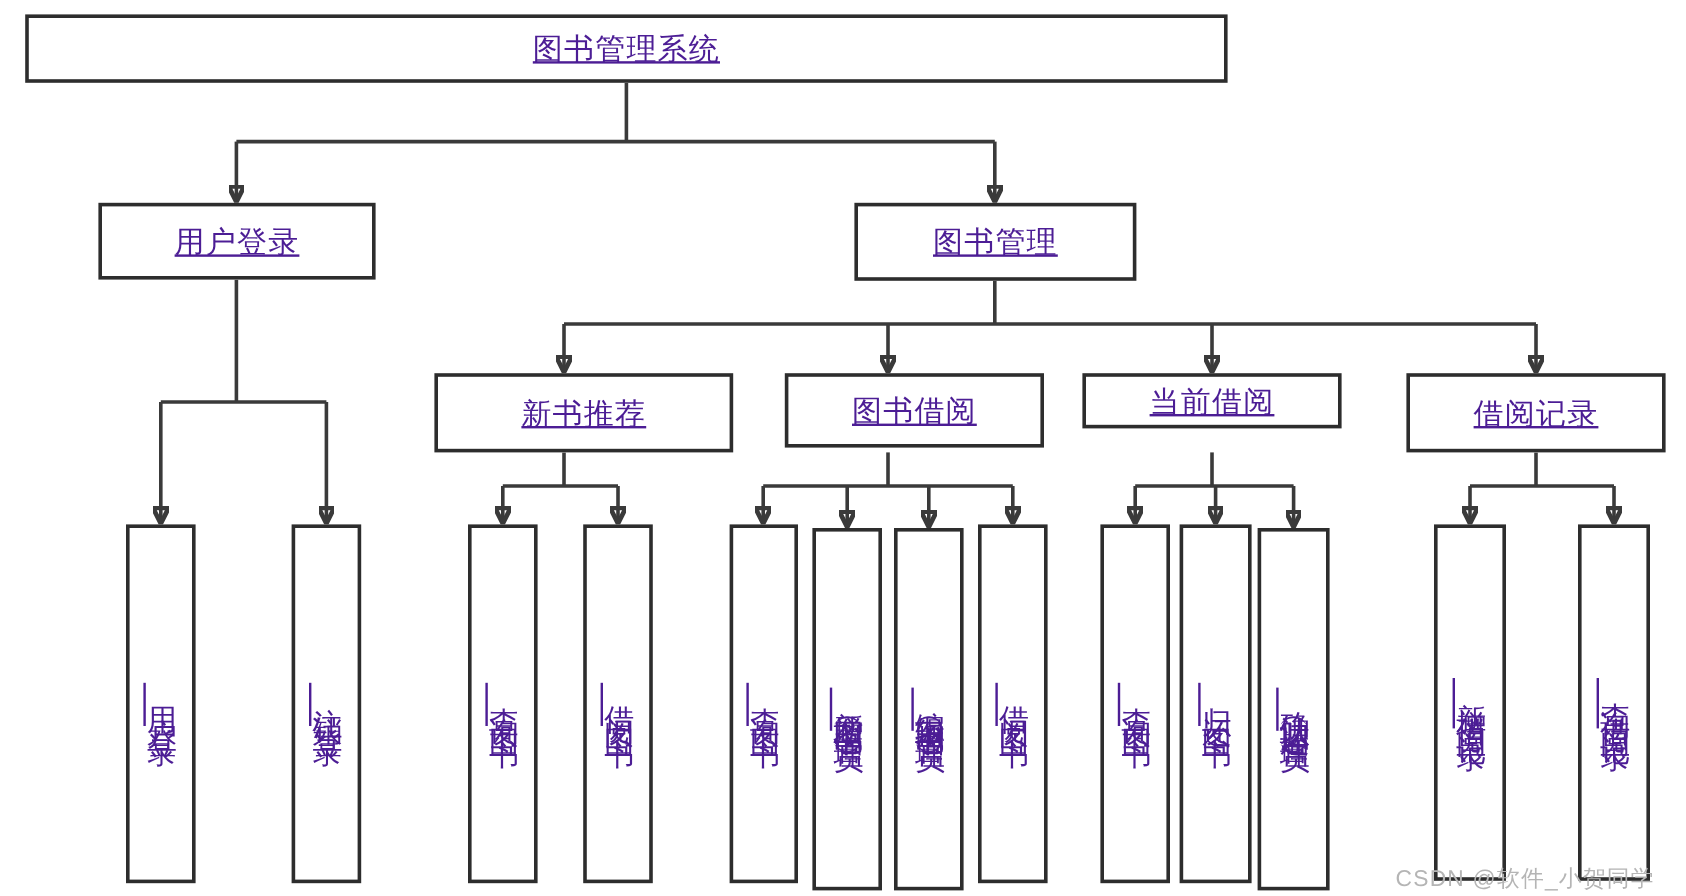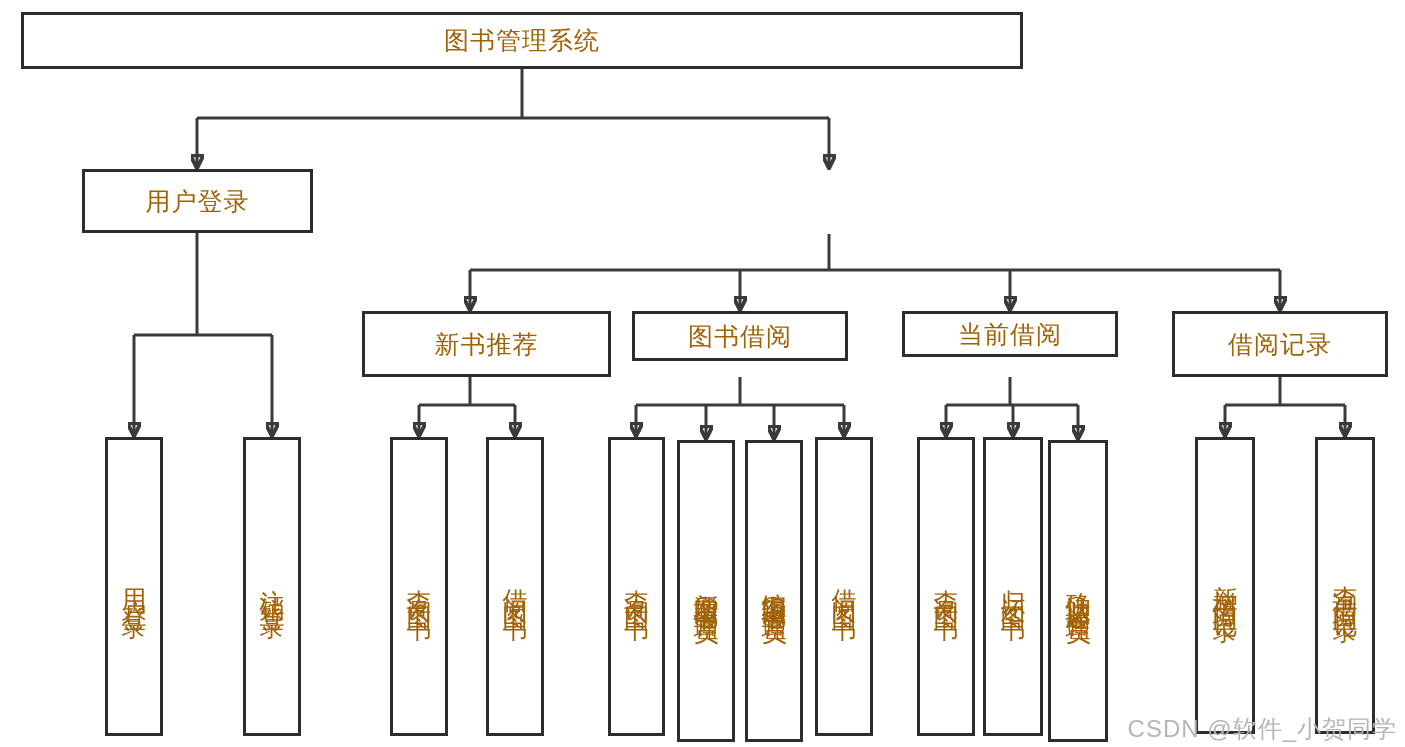--- a/index.html
+++ b/index.html
@@ -11,41 +11,42 @@
     font-family: "Liberation Sans", "DejaVu Sans", sans-serif;
     overflow: hidden;
   }
   #wires { position: absolute; left: 0; top: 0; width: 1405px; height: 747px; }
   #wires path { stroke: #3a3a3a; stroke-width: 3; fill: none; }
   .box {
     position: absolute;
     box-sizing: border-box;
     background: #ffffff;
     border: 3px solid #2d2d2d;
-    color: #a16207;
+    color: #4c1d95;
     display: flex;
     align-items: center;
     justify-content: center;
     text-align: center;
+    text-decoration: underline;
   }
   .h  { font-size: 25px; letter-spacing: 1px; }
   .v  {
     font-size: 25px;
     writing-mode: vertical-rl;
     text-orientation: mixed;
     line-height: 1;
   }
   .sp4 { letter-spacing: 9px; }
   .sp6 { letter-spacing: 7px; }
   .sp9 { letter-spacing: 4px; }
   #watermark {
     position: absolute;
-    right: 8px;
+    right: 26px;
     bottom: 2px;
-    font-size: 24px;
+    font-size: 19px;
     color: #b5b5b5;
     letter-spacing: 1px;
     white-space: nowrap;
   }
 </style>
 </head>
 <body>
 
 <div id="canvas">
 
@@ -107,26 +108,27 @@
       <path d="M1280,377 V405"></path>
       <path d="M1225,405 H1345"></path>
       <path d="M1225,405 V435" marker-end="url(#arr)"></path>
       <path d="M1345,405 V435" marker-end="url(#arr)"></path>
     </g>
   </svg>
 
   <div class="box h" style="left:21px; top:12px; width:1002px; height:57px;">图书管理系统</div>
 
   <div class="box h" style="left:82px; top:169px; width:231px; height:64px;">用户登录</div>
+  <div class="box h" style="left:712px; top:169px; width:235px; height:65px;">图书管理</div>
 
   <div class="box v sp4" style="left:105px; top:437px; width:58px; height:299px;">用户登录</div>
   <div class="box v sp4" style="left:243px; top:437px; width:58px; height:299px;">注销登录</div>
 
   <div class="box h" style="left:362px; top:311px; width:249px; height:66px;">新书推荐</div>
-  <div class="box h" style="left:632px; top:311px; width:216px; height:50px;">图书借阅</div>
+  <div class="box h" style="left:654px; top:311px; width:216px; height:62px;">图书借阅</div>
   <div class="box h" style="left:902px; top:311px; width:216px; height:46px;">当前借阅</div>
   <div class="box h" style="left:1172px; top:311px; width:216px; height:66px;">借阅记录</div>
 
   <div class="box v sp4" style="left:390px; top:437px; width:58px; height:299px;">查询图书</div>
   <div class="box v sp4" style="left:486px; top:437px; width:58px; height:299px;">借阅图书</div>
 
   <div class="box v sp4" style="left:608px; top:437px; width:57px; height:299px;">查询图书</div>
   <div class="box v sp9" style="left:677px; top:440px; width:58px; height:302px;">新增图书（管理员）</div>
   <div class="box v sp9" style="left:745px; top:440px; width:58px; height:302px;">编辑图书（管理员）</div>
   <div class="box v sp4" style="left:815px; top:437px; width:58px; height:299px;">借阅图书</div>

